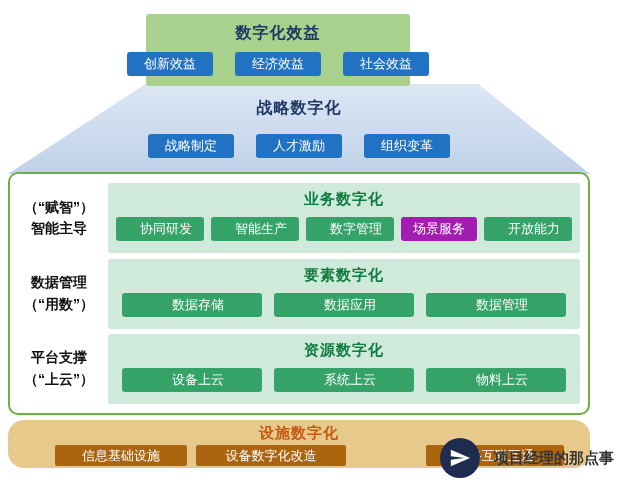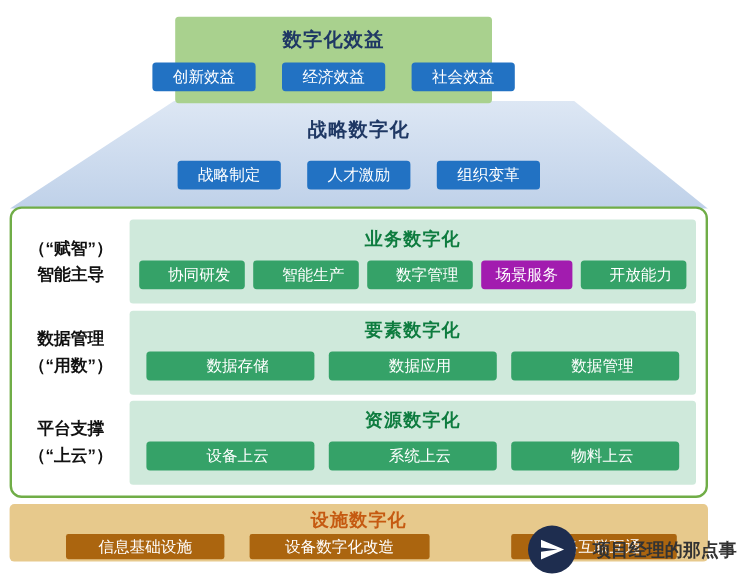--- a/index.html
+++ b/index.html
@@ -63,34 +63,34 @@
   .panel-btns { display:flex; padding:8px 8px 0; }
   .panel-btns.spread5 { justify-content:space-between; }
   .panel-btns.spread3 { justify-content:space-around; }
   .btn.green { background:#35a268;padding-left:24px; }
   .btn.orange { background:#a21caf; }
   .btn.wide { min-width:104px; }
 
   
   .foundation {
     position:absolute; left:8px; top:420px; width:582px; height:48px;
-    background:#e7c98c; border-radius:4px;
+    background:#e7c98c; border-radius:16px;
   }
   .foundation-title {
     margin:4px 0 0; text-align:center; font-size:15px; font-weight:bold;
     color:#c55a11; letter-spacing:1px;
   }
   .f-btn {
     position:absolute; top:25px; height:21px; box-sizing:border-box;
     display:flex; align-items:center; justify-content:center;
     background:#ab650f; color:#ffffff; font-size:13px; border-radius:2px;
     cursor:pointer; white-space:nowrap;
   }
   .f-btn.f1 { left:47px;  width:132px; }
-  .f-btn.f2 { left:200px; width:150px; }
+  .f-btn.f2 { left:188px; width:150px; }
   .f-btn.f3 { left:418px; width:138px; }
 
   
   .watermark {
     position:absolute; right:10px; bottom:2px; z-index:5;
     display:flex; align-items:center; gap:14px;
   }
   .wm-logo {
     width:40px; height:40px; border-radius:50%; background:#1e2d4f;
     display:flex; align-items:center; justify-content:center;

